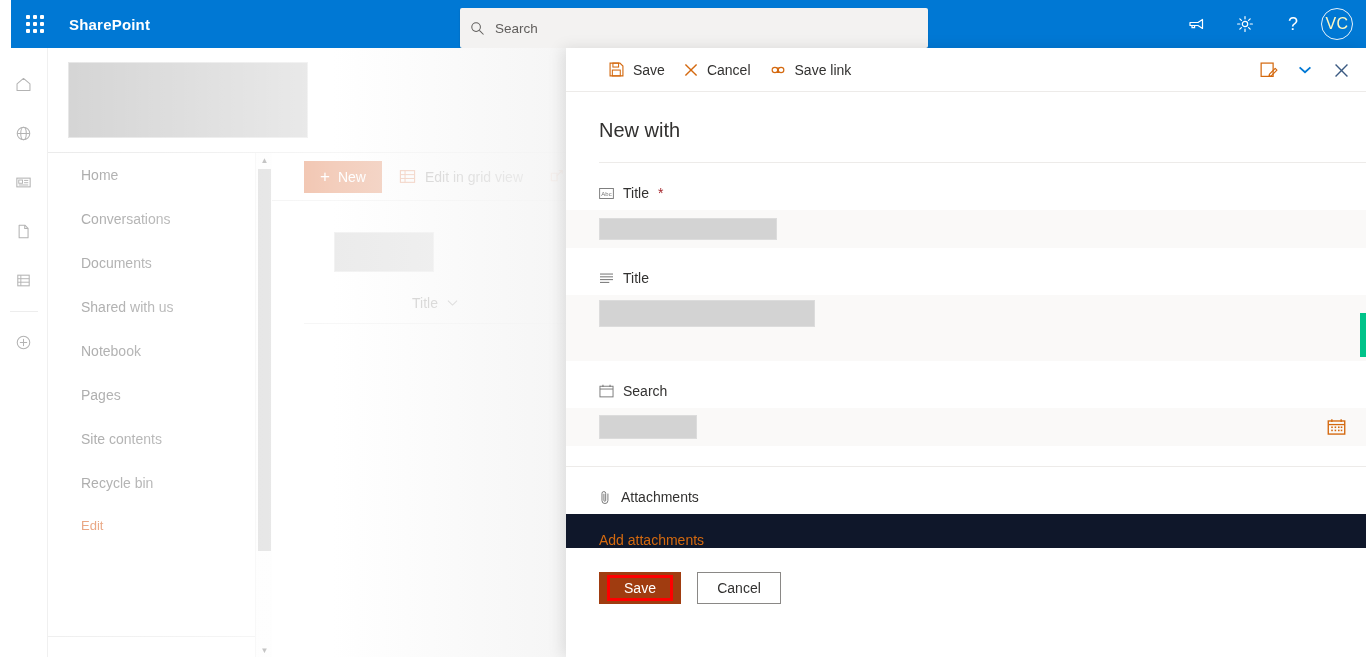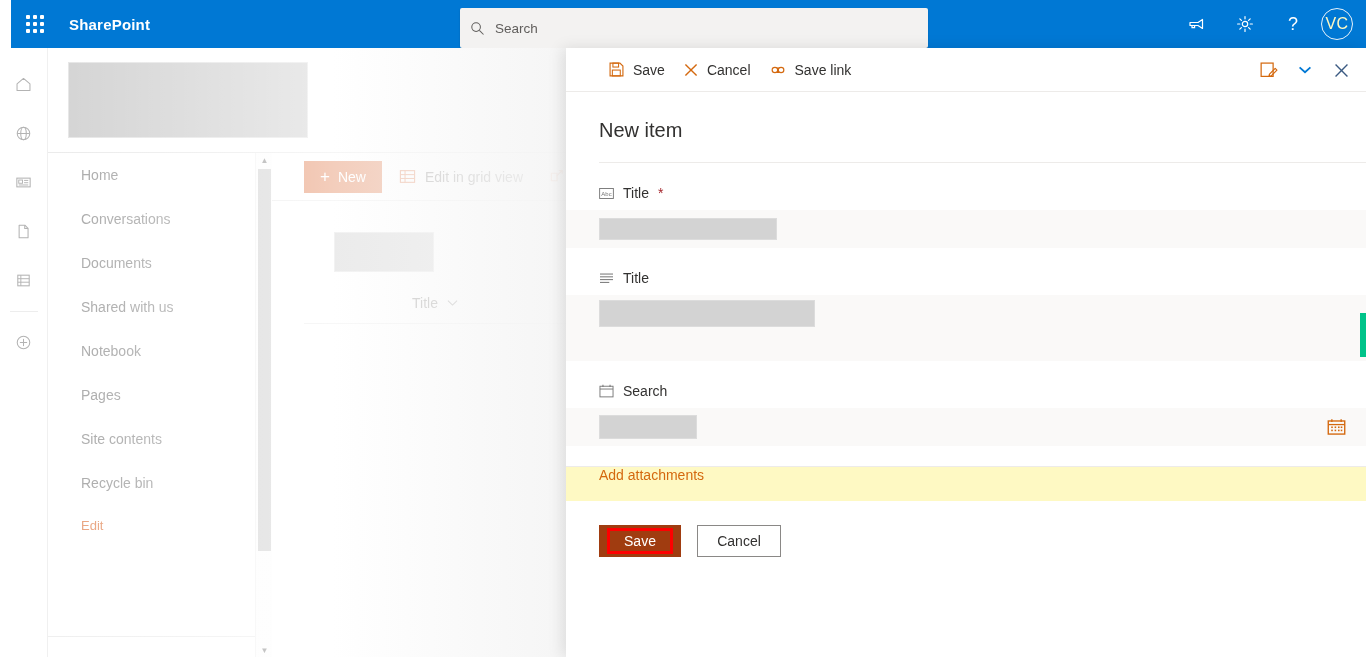--- a/index.html
+++ b/index.html
@@ -201,21 +201,21 @@
   .e-redact { width: 98px; height: 24px; margin-left: 3px; }
   .body-box {
     background: #faf9f8; height: 66px; padding-top: 5px;
   }
   .cal-btn {
     position: absolute; right: 17px; top: 6px; width: 26px; height: 26px;
     display: flex; align-items: center; justify-content: center; cursor: pointer;
   }
   .field-rule { height: 1px; background: #edebe9; margin-top: 20px; }
   .attach-link {
-    background: #fef9c3; height: 34px; display: flex; align-items: flex-start;
+    background: #0f172a; height: 34px; display: flex; align-items: flex-end;
     padding-left: 0; color: #d4690f; font-size: 14px; cursor: pointer;
   }
   .actions { display: flex; gap: 16px; padding: 24px 0 0 33px; }
   .btn-save {
     width: 82px; height: 32px; background: #a03c10; color: #fff; font-size: 14px;
     display: flex; align-items: center; justify-content: center; cursor: pointer;
     border: 0; position: relative; font-family: "Liberation Sans", sans-serif;
   }
   .btn-save::after {
     content: ""; position: absolute; left: 8px; top: 3px; right: 8px; bottom: 3px;
@@ -438,21 +438,21 @@
         </div>
         <div class="tb-icon-btn">
           <svg width="17" height="17" viewBox="0 0 16 16">
             <line x1="2.4" y1="2.4" x2="13.6" y2="13.6" stroke="#3b5a82" stroke-width="1.3"></line>
             <line x1="13.6" y1="2.4" x2="2.4" y2="13.6" stroke="#3b5a82" stroke-width="1.3"></line>
           </svg>
         </div>
       </div>
     </div>
 
-    <div class="panel-title">New item</div>
+    <div class="panel-title">New with</div>
     <div class="panel-title-rule"></div>
 
     <div class="field">
       <div class="field-label">
         <svg width="15" height="13" viewBox="0 0 16 14">
           <rect x="0.6" y="1.6" width="14.8" height="10.8" fill="none" stroke="#767676" stroke-width="1"></rect>
           <text x="8" y="9.6" font-size="6.4" fill="#767676" text-anchor="middle" font-family="Liberation Sans, sans-serif">Abc</text>
         </svg>
         <span>Title</span>
         <span class="req">*</span>
@@ -505,20 +505,28 @@
               <rect x="7.2" y="11" width="1.5" height="1.5"></rect>
             <rect x="10.4" y="11" width="1.5" height="1.5"></rect>
               <rect x="13" y="11" width="1.5" height="1.5"></rect>
           </g>
         </svg>
       </div>
     </div>
 
     <div class="field-rule"></div>
 
+    <div class="field">
+      <div class="field-label">
+        <svg width="13" height="15" viewBox="0 0 14 16">
+          <path d="M9.6 4.2v7.1a3.2 3.2 0 0 1-6.4 0V3.6a2 2 0 0 1 4 0v7.5a.95.95 0 0 1-1.9 0V4.4" fill="none" stroke="#767676" stroke-width="1.05" stroke-linecap="round"></path>
+        </svg>
+        <span>Attachments</span>
+      </div>
+    </div>
     <div class="attach-link">
       <span style="margin-left:33px;">Add attachments</span>
     </div>
 
     <div class="actions">
       <button class="btn-save">Save</button>
       <button class="btn-cancel">Cancel</button>
     </div>
   </div>
 

